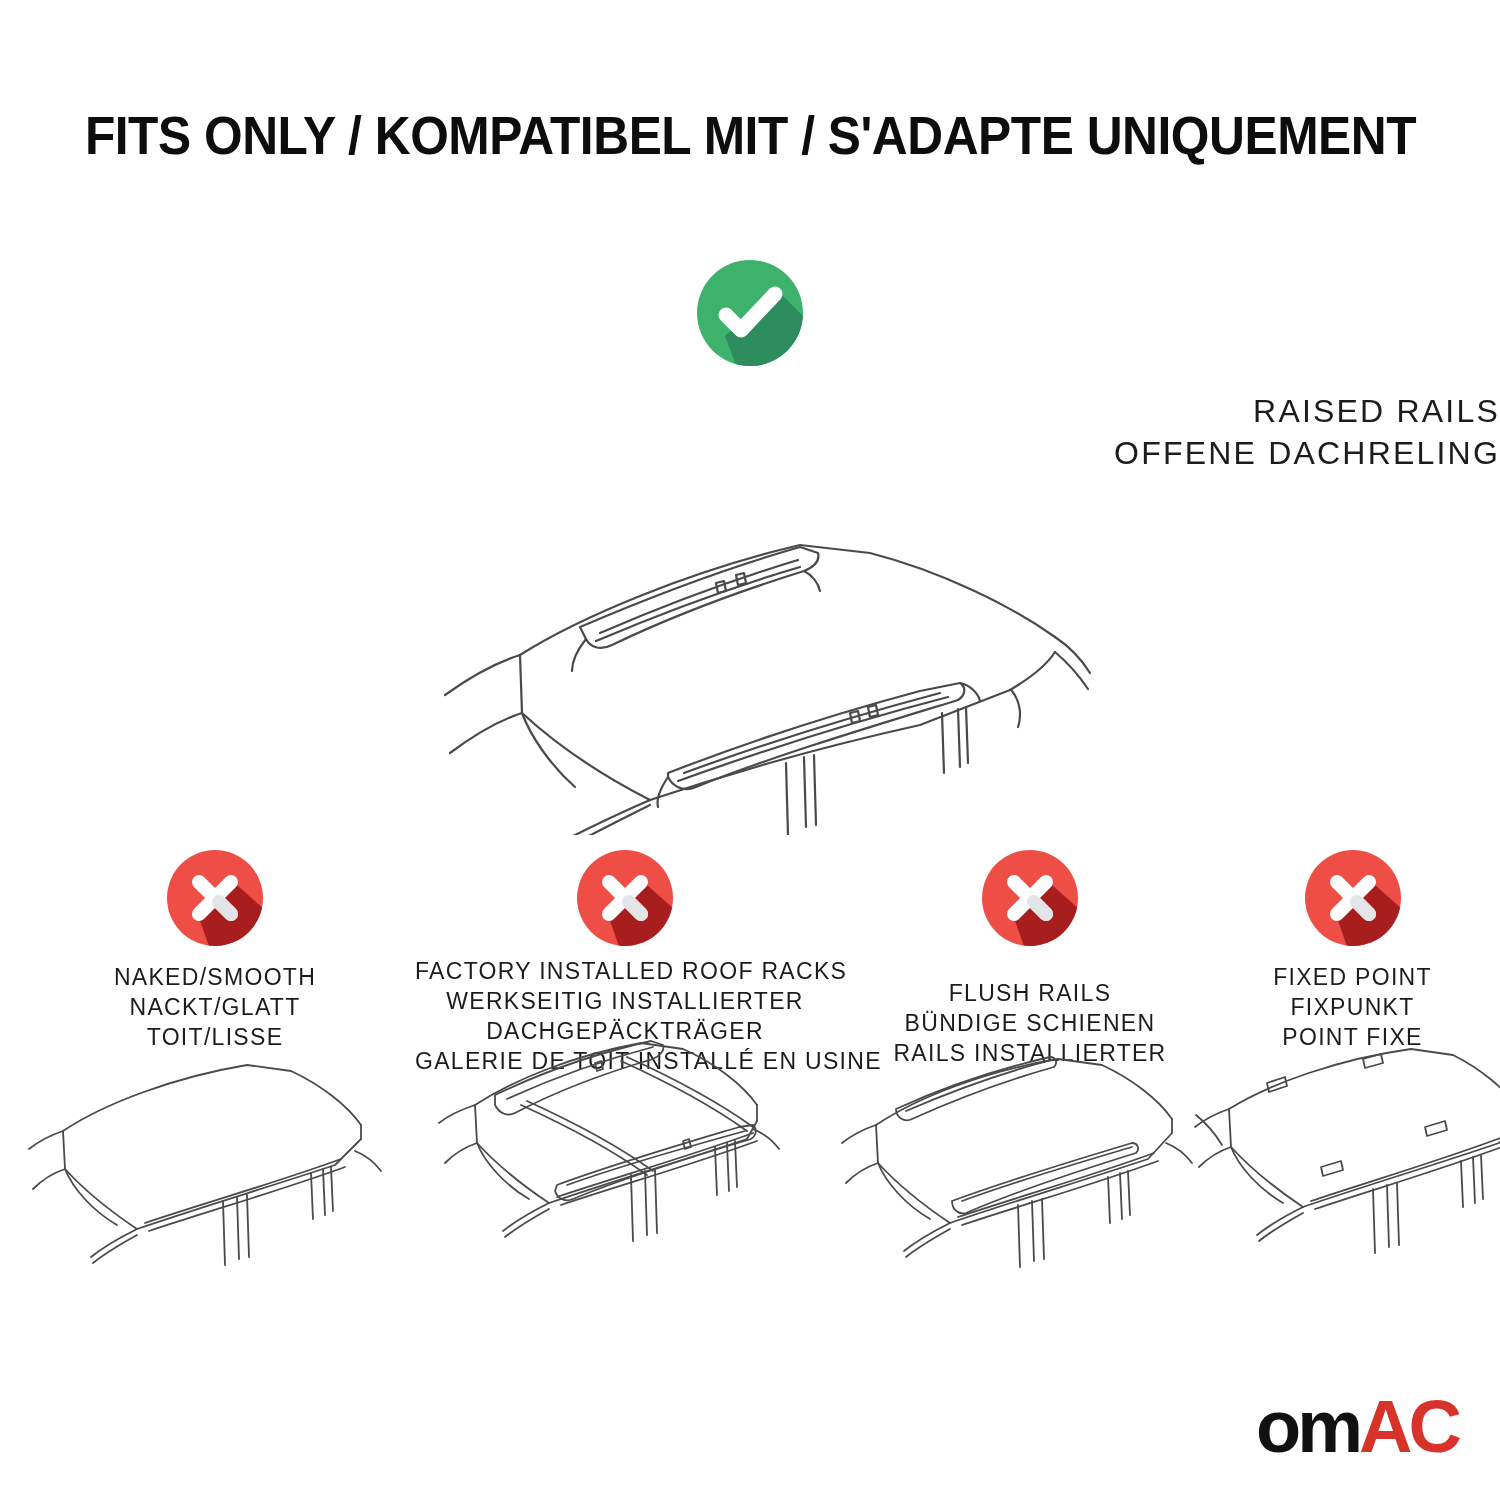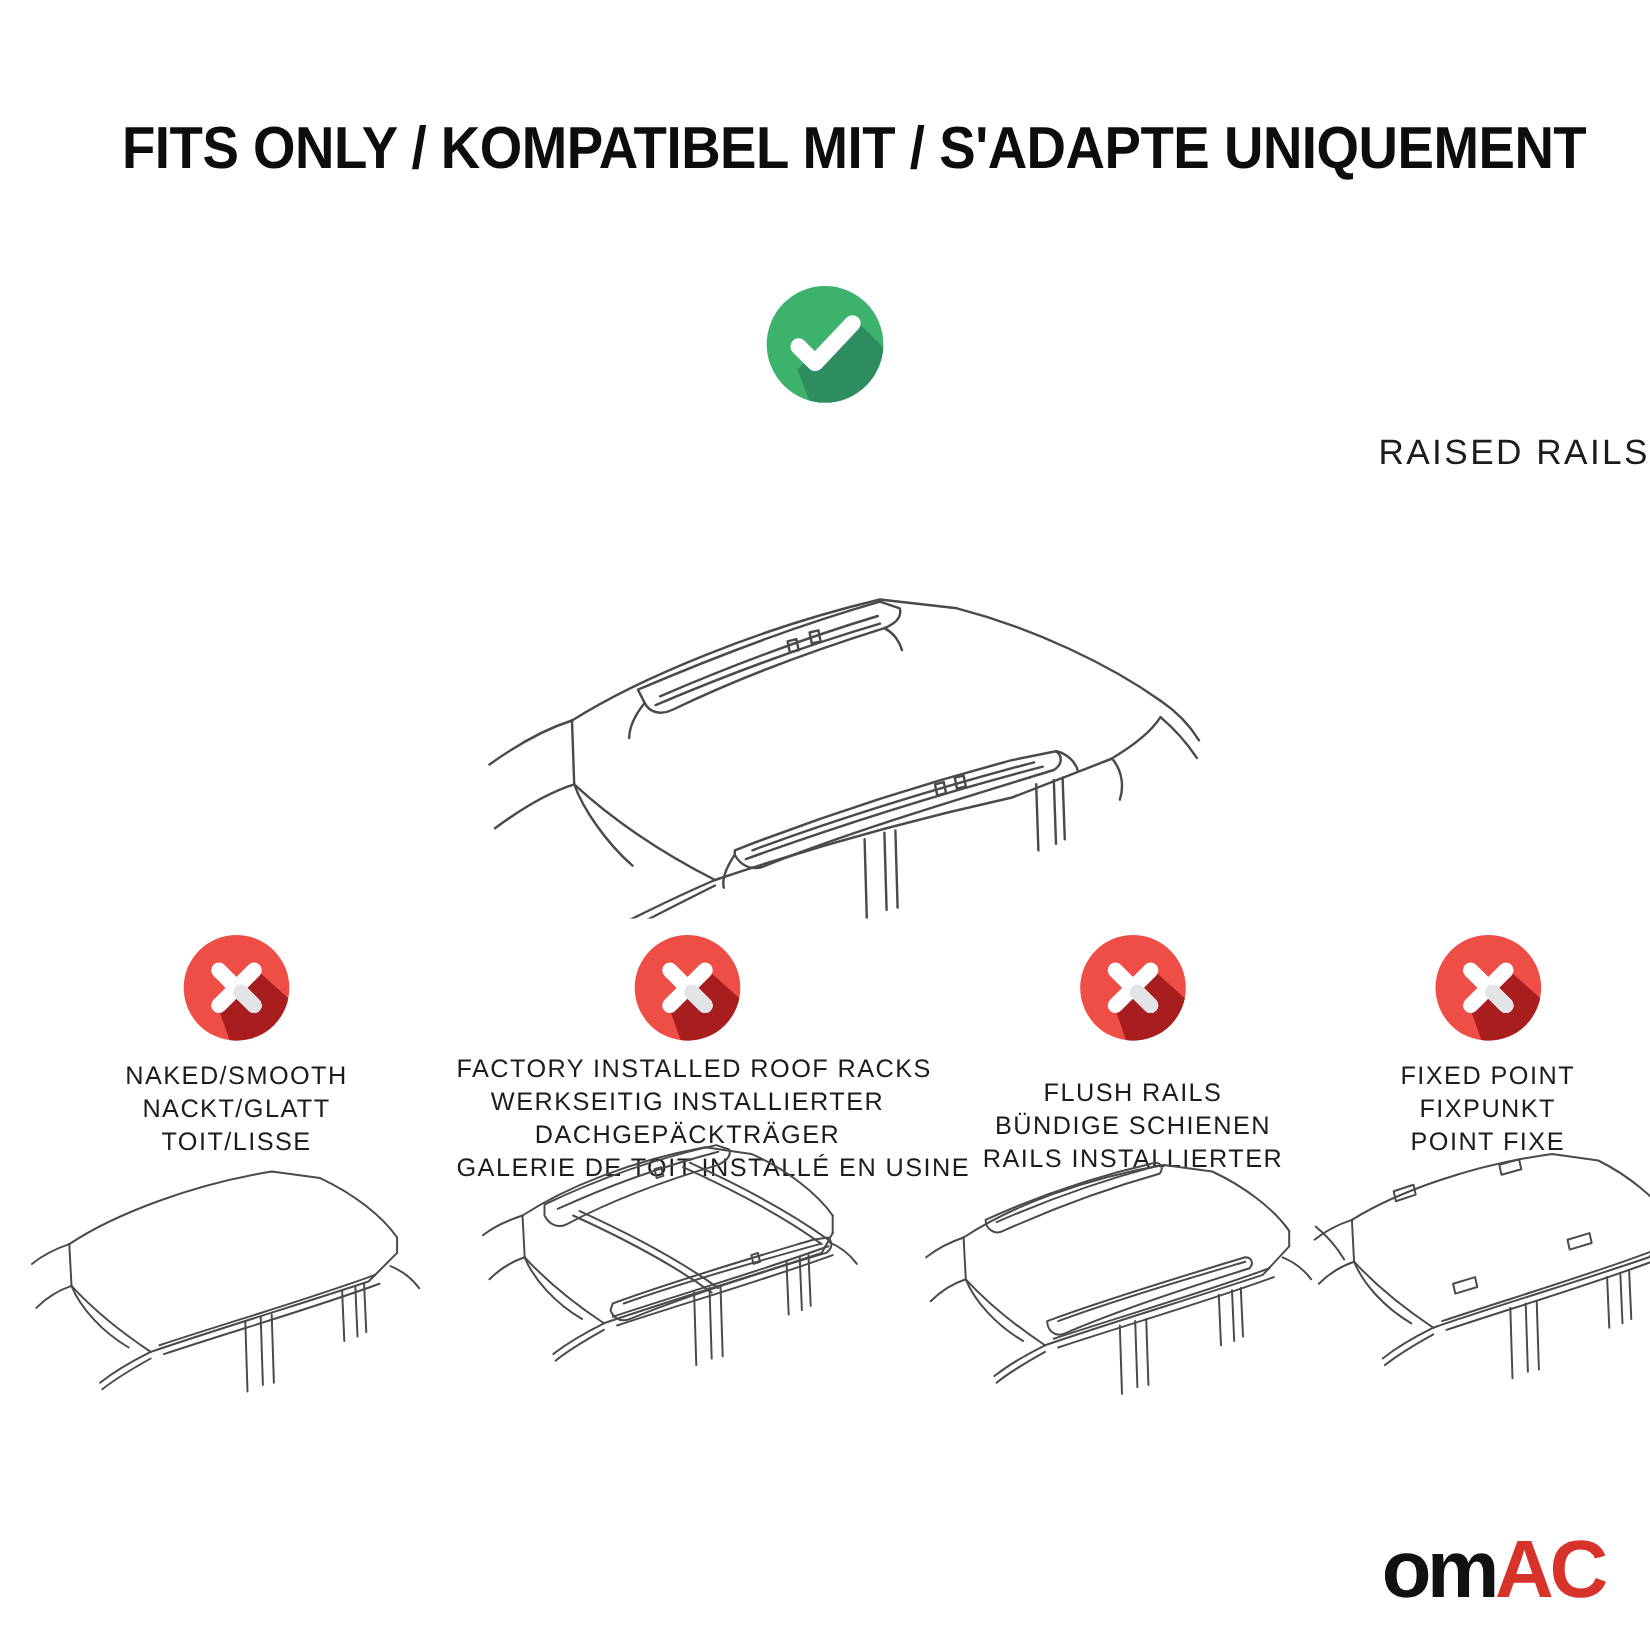--- a/index.html
+++ b/index.html
@@ -15,21 +15,21 @@
     font-family: "Liberation Sans", sans-serif;
     color: #1a1a1a;
   }
 
   
   .title-bar {
     position: absolute;
     top: 104px;
     left: 0;
     width: 1500px;
-    text-align: right;
+    text-align: center;
   }
   .title-text {
     display: inline-block;
     font-family: "Liberation Sans", sans-serif;
     font-weight: bold;
     font-size: 54px;
     letter-spacing: -0.5px;
     color: #0d0d0d;
     transform: scaleX(0.92);
     transform-origin: center;
@@ -153,20 +153,21 @@
     </defs>
     <circle cx="55" cy="55" r="53" fill="#3DB26C"></circle>
     <g clip-path="url(#clipGreen)">
       <polygon points="80,30 110,60 110,115 44,115 30,78" fill="#2E8D5E"></polygon>
     </g>
     <path d="M31 57 L46 72 L80 36" fill="none" stroke="#ffffff" stroke-width="15" stroke-linecap="round" stroke-linejoin="round"></path>
   </svg>
 
   <div class="approved-labels">
     <div class="line">RAISED RAILS</div>
+    <div class="line">OFFENE DACHRELING</div>
   </div>
 </div>
 
 <div class="hero-illustration">
   <svg class="sketch-svg" width="700" height="330" viewBox="0 0 700 330">
     <g fill="none" stroke="#4a4a4a" stroke-width="2.2" stroke-linecap="round" stroke-linejoin="round">
 
       <path d="M120 150 C180 112 290 66 400 40 L470 48 C540 66 610 100 655 132"></path>
       <path d="M120 150 L122 208 C160 243 205 272 250 295"></path>
       <path d="M250 295 C330 268 430 240 520 220 L610 185"></path>

